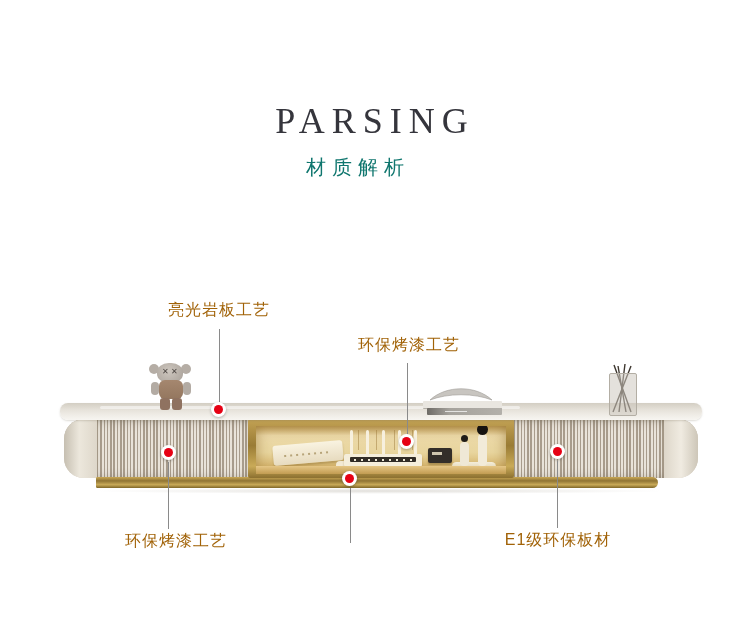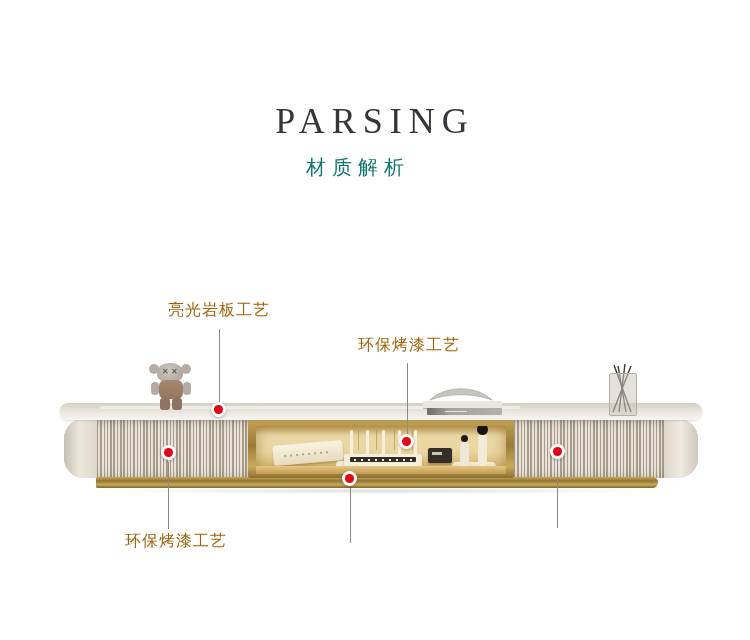--- a/index.html
+++ b/index.html
@@ -203,14 +203,15 @@
 
   <div class="dot" style="left:161px;top:445px"></div>
   <div class="leader" style="left:168px;top:462px;height:67px"></div>
   <div class="callout-label" style="left:176px;top:531px">环保烤漆工艺</div>
 
   <div class="dot" style="left:342px;top:471px"></div>
   <div class="leader" style="left:350px;top:488px;height:55px"></div>
 
   <div class="dot" style="left:550px;top:444px"></div>
   <div class="leader" style="left:557px;top:461px;height:67px"></div>
+  <div class="callout-label" style="left:558px;top:530px">E1级环保板材</div>
 
 </div>
 
 </body></html>

